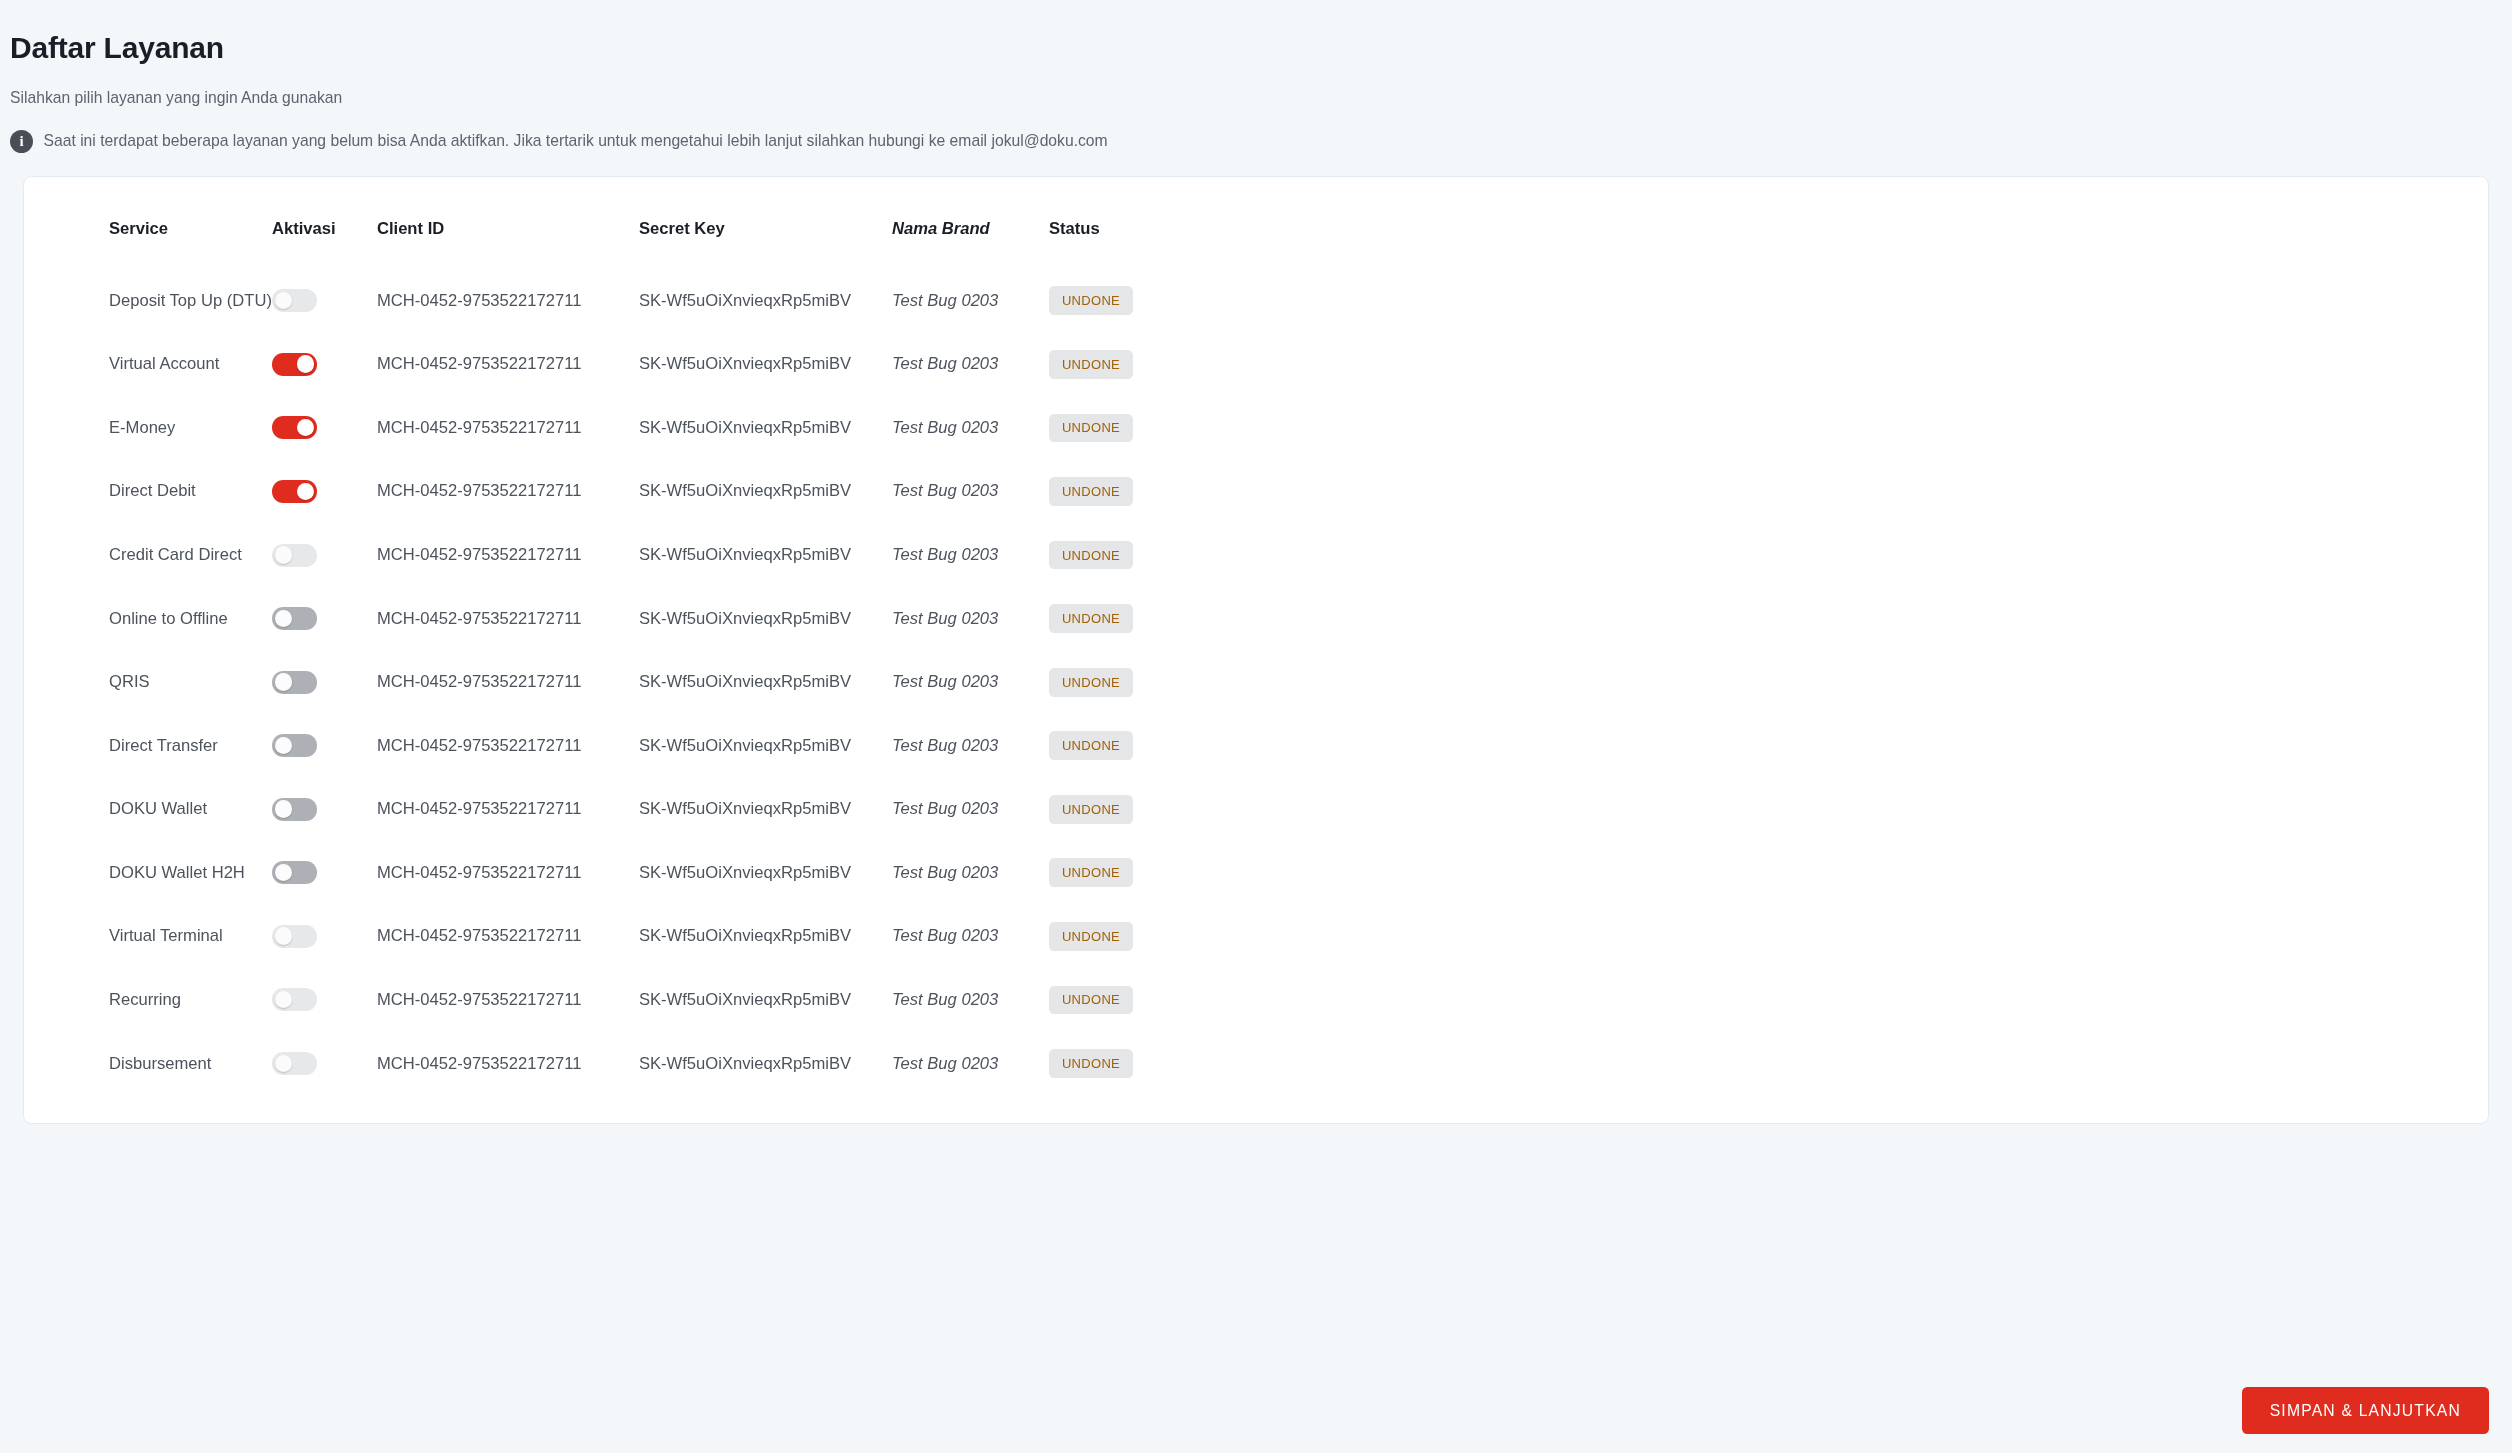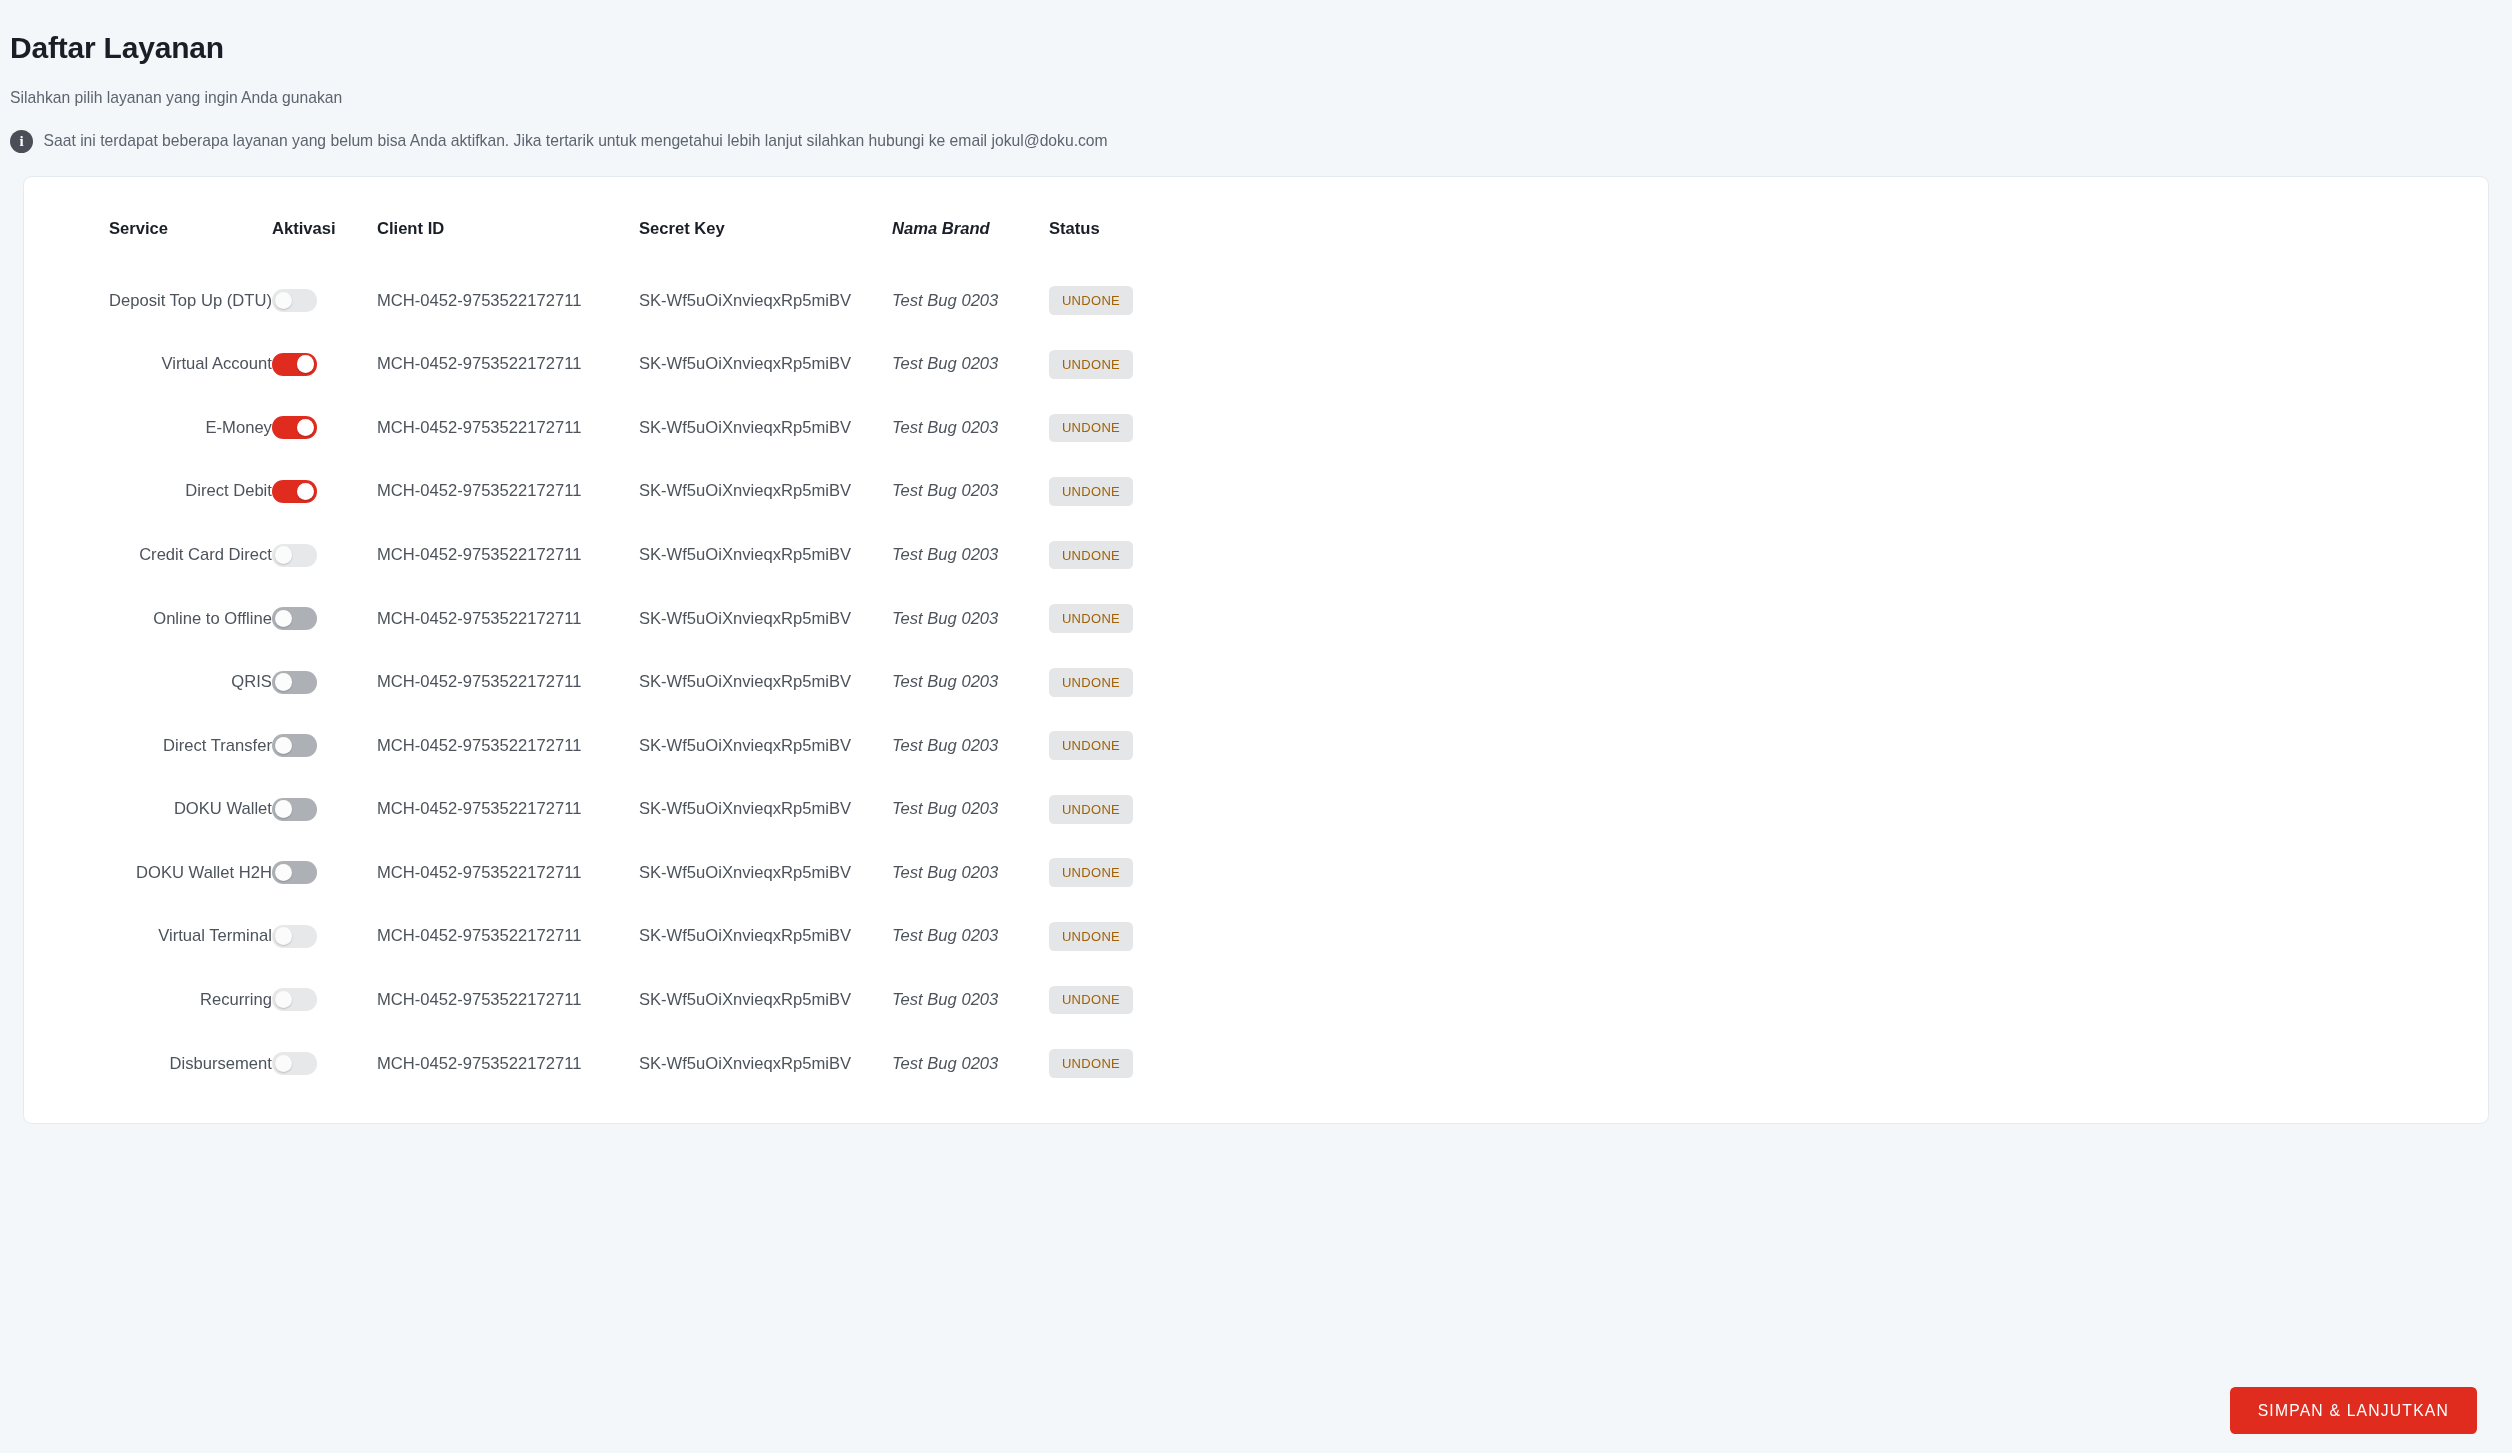--- a/index.html
+++ b/index.html
@@ -95,21 +95,21 @@
 
   table.services td {
     font-size: 16.6px;
     color: #4d535c;
     padding: 17.4px 0;
     white-space: nowrap;
     vertical-align: middle;
   }
 
   
-  .col-service   { width: 218px; padding-left: 85px !important; text-align: right; }
+  .col-service   { width: 218px; padding-left: 85px !important; }
   .col-aktivasi  { width: 105px; }
   .col-clientid  { width: 262px; }
   .col-secret    { width: 253px; }
   .col-brand     { width: 157px; font-style: italic; }
   .col-status    { width: auto; }
 
   
   .toggle {
     position: relative;
     display: inline-block;
@@ -148,21 +148,21 @@
     font-size: 13px;
     letter-spacing: 0.3px;
     border-radius: 5.2px;
     padding: 7.9px 13px;
     line-height: 1;
   }
 
   
   .footer {
     position: absolute;
-    right: 35px;
+    right: 23px;
     bottom: 19px;
   }
 
   .primary-button {
     background: #e02b1f;
     color: #ffffff;
     border: none;
     border-radius: 5.2px;
     font-family: "Liberation Sans", sans-serif;
     font-size: 15.7px;

